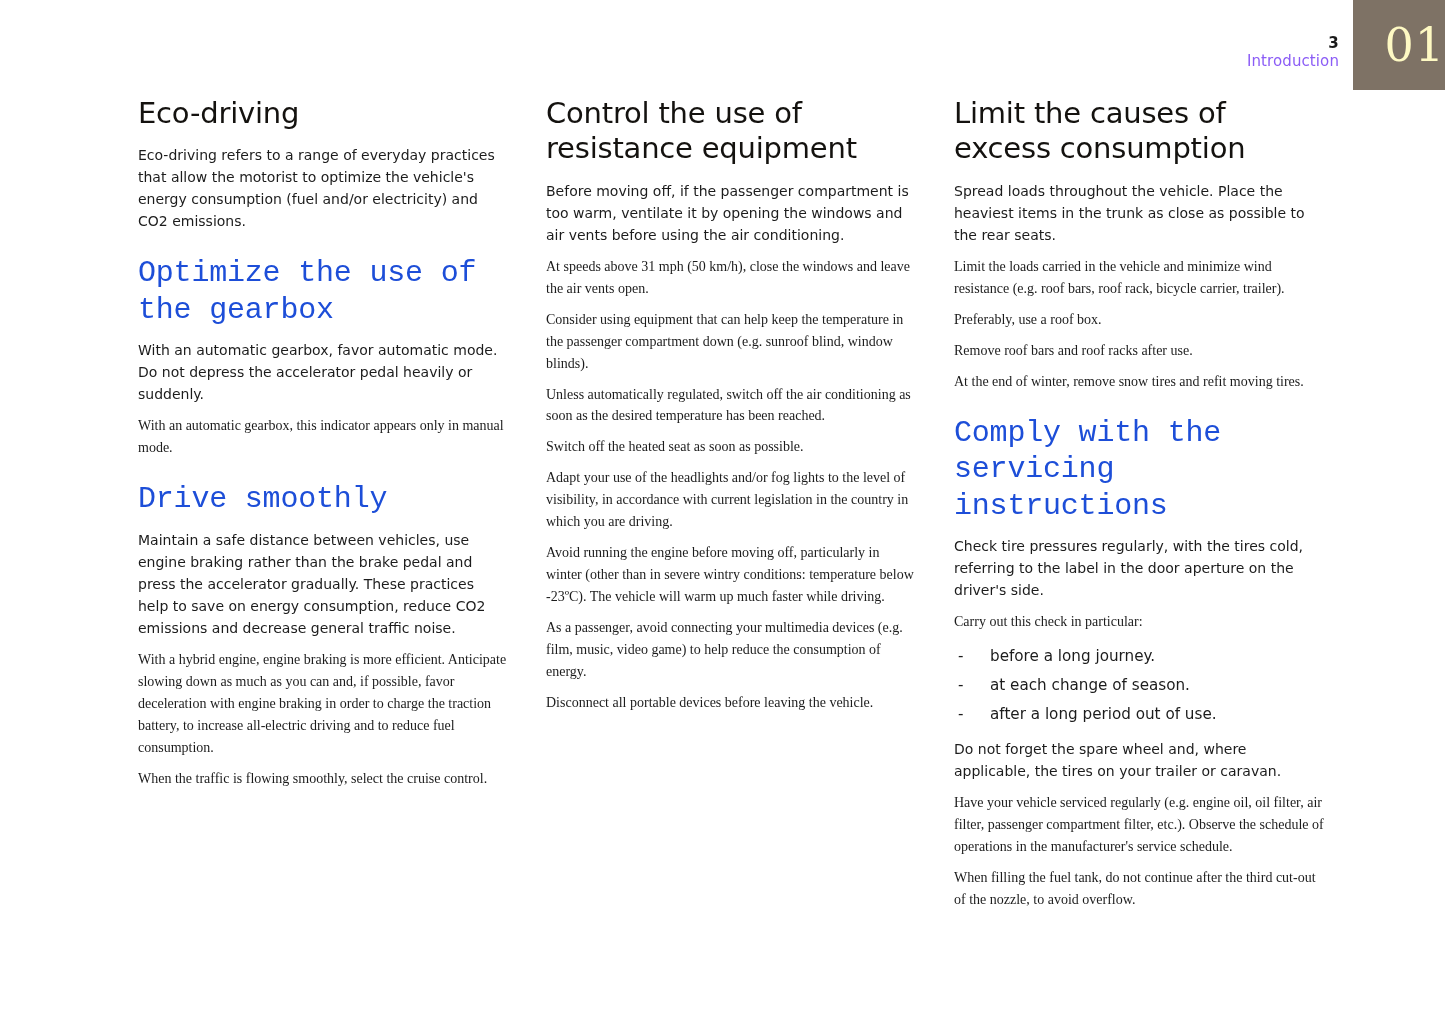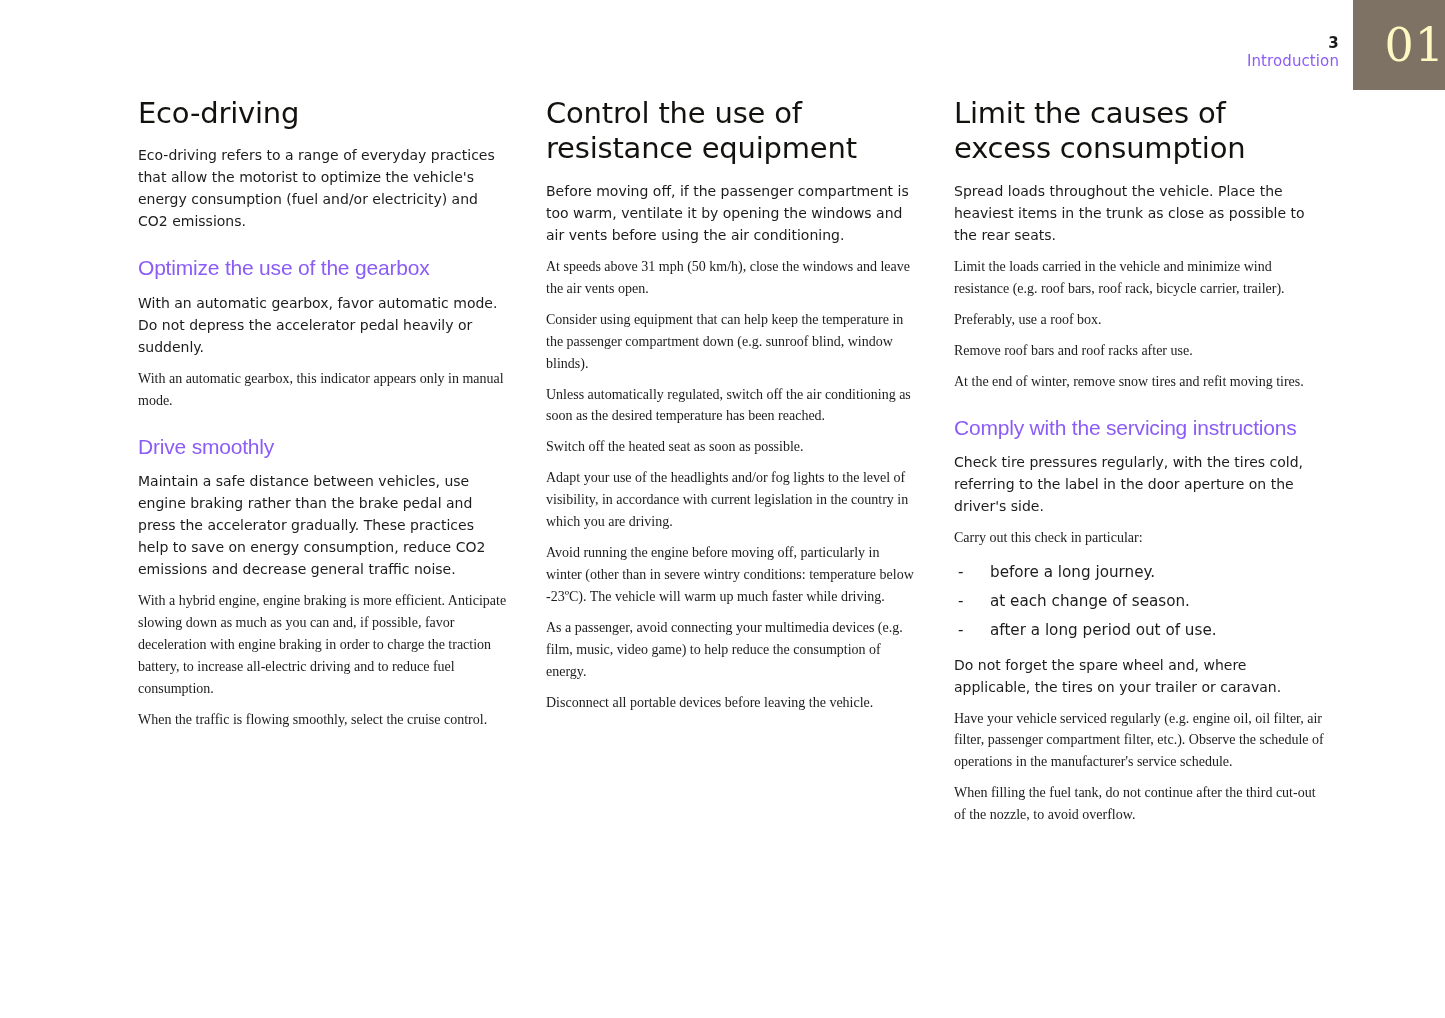--- a/index.html
+++ b/index.html
@@ -76,26 +76,26 @@
   h1.doc-title {
     font-family: "DejaVu Sans", sans-serif;
     font-weight: normal;
     font-size: 29px;
     line-height: 1.22;
     margin: 0 0 14px 0;
     color: #14120f;
     letter-spacing: -0.2px;
   }
   h2.doc-sub {
-    font-family: Liberation Sans, sans-serif;
+    font-family: Liberation Mono, monospace;
     font-weight: normal;
-    font-size: 21px;
+    font-size: 30px;
     line-height: 1.22;
     margin: 22px 0 12px 0;
-    color: #8b5cf6;
+    color: #1d4ed8;
     letter-spacing: -0.2px;
   }
   p.para {
     font-size: 14px;
     line-height: 1.57;
     margin: 0 0 0 0;
     color: #1c1c1c;
   }
   p.para + p.para {
     margin-top: 9px;

